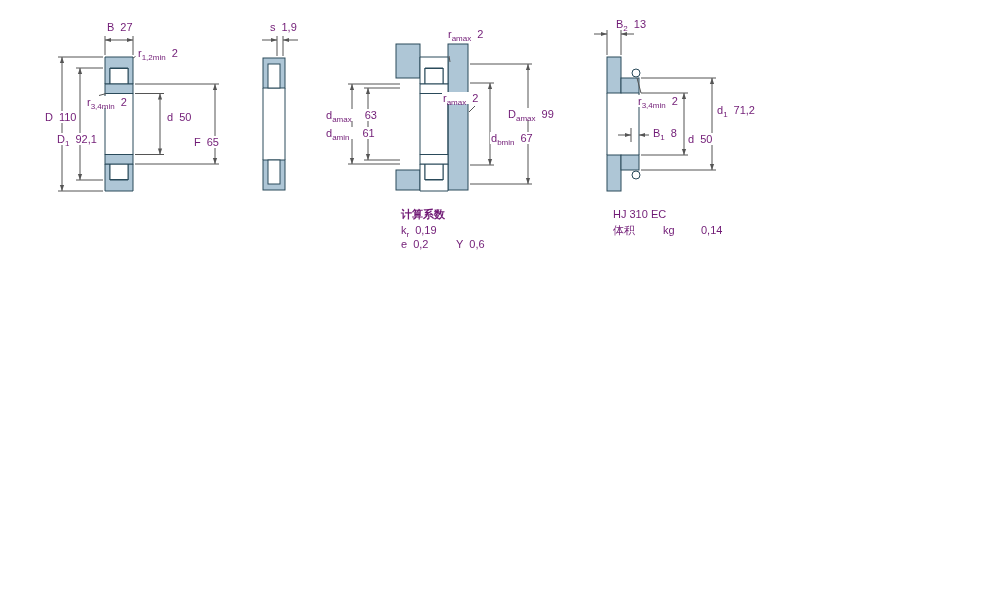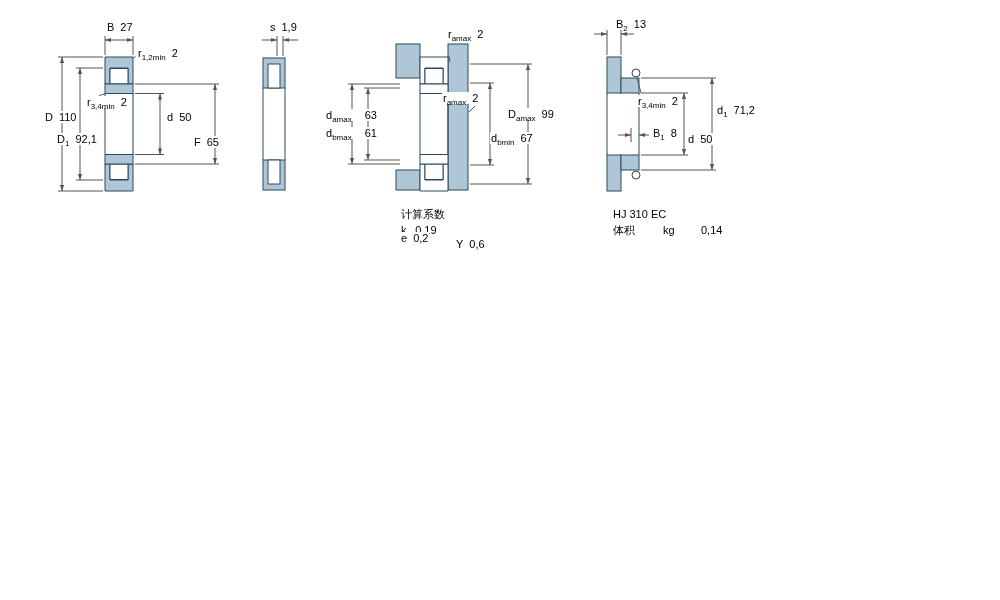--- a/index.html
+++ b/index.html
@@ -1,24 +1,24 @@
 <!DOCTYPE html>
 <html><head>
 <meta charset="utf-8">
 <style>
   html,body{margin:0;padding:0;background:#fff;}
   .stage{position:relative;width:1000px;height:600px;background:#fff;overflow:hidden;
-         font-family:"Liberation Sans",sans-serif;color:#000000;}
+         font-family:"Liberation Sans",sans-serif;color:#701a75;}
   .stage svg{position:absolute;left:0;top:0;}
   .lbl{position:absolute;font-size:11px;line-height:12px;white-space:nowrap;
        background:#fff;padding:0 1px;}
   .lbl sub{font-size:8px;line-height:0;}
   .v{margin-left:6px;}
   .vw{margin-left:13px;text-align:center;}
-  .b{font-weight:normal;text-align:right;}
+  .b{font-weight:bold;text-align:right;}
   .part{fill:#aec6d6;stroke:#2a4a5a;stroke-width:1;}
   .ghost{fill:#ffffff;stroke:#2a4a5a;stroke-width:1;}
   .line{stroke:#2a4a5a;stroke-width:1;}
   .dim{stroke:#555555;stroke-width:1;fill:none;}
   .ring-dot{fill:#ffffff;stroke:#2a4a5a;stroke-width:1;}
 </style>
 </head>
 <body>
 
 <div class="stage">
@@ -149,26 +149,26 @@
 <div class="lbl" style="left:44px;top:111px"><span>D</span><span class="v">110</span></div>
 <div class="lbl" style="left:56px;top:133px"><span>D</span><sub>1</sub><span class="v">92,1</span></div>
 <div class="lbl" style="left:166px;top:111px"><span>d</span><span class="v">50</span></div>
 <div class="lbl" style="left:193px;top:136px"><span>F</span><span class="v">65</span></div>
 
 <div class="lbl" style="left:269px;top:21px"><span>s</span><span class="v">1,9</span></div>
 
 <div class="lbl" style="left:447px;top:28px"><span>r</span><sub>amax</sub><span class="v">2</span></div>
 <div class="lbl" style="left:442px;top:92px"><span>r</span><sub>amax</sub><span class="v">2</span></div>
 <div class="lbl" style="left:325px;top:109px"><span>d</span><sub>amax</sub><span class="vw">63</span></div>
-<div class="lbl" style="left:325px;top:127px"><span>d</span><sub>bmax</sub><span class="vw">61</span></div>
+<div class="lbl" style="left:325px;top:127px"><span>d</span><sub>amin</sub><span class="vw">61</span></div>
 <div class="lbl" style="left:507px;top:108px"><span>D</span><sub>amax</sub><span class="v">99</span></div>
 <div class="lbl" style="left:490px;top:132px"><span>d</span><sub>bmin</sub><span class="v">67</span></div>
 <div class="lbl b" style="left:400px;top:208px"><span>计算系数</span></div>
 <div class="lbl" style="left:400px;top:224px"><span>k</span><sub>r</sub><span class="v">0,19</span></div>
-<div class="lbl" style="left:400px;top:232px"><span>e</span><span class="v">0,2</span></div>
+<div class="lbl" style="left:400px;top:238px"><span>e</span><span class="v">0,2</span></div>
 <div class="lbl" style="left:455px;top:238px"><span>Y</span><span class="v">0,6</span></div>
 
 <div class="lbl" style="left:615px;top:18px"><span>B</span><sub>2</sub><span class="v">13</span></div>
 <div class="lbl" style="left:637px;top:95px"><span>r</span><sub>3,4min</sub><span class="v">2</span></div>
 <div class="lbl" style="left:652px;top:127px"><span>B</span><sub>1</sub><span class="v">8</span></div>
 <div class="lbl" style="left:687px;top:133px"><span>d</span><span class="v">50</span></div>
 <div class="lbl" style="left:716px;top:104px"><span>d</span><sub>1</sub><span class="v">71,2</span></div>
 <div class="lbl" style="left:612px;top:208px"><span>HJ 310 EC</span></div>
 <div class="lbl" style="left:612px;top:224px"><span>体积</span></div>
 <div class="lbl" style="left:662px;top:224px"><span>kg</span></div>

